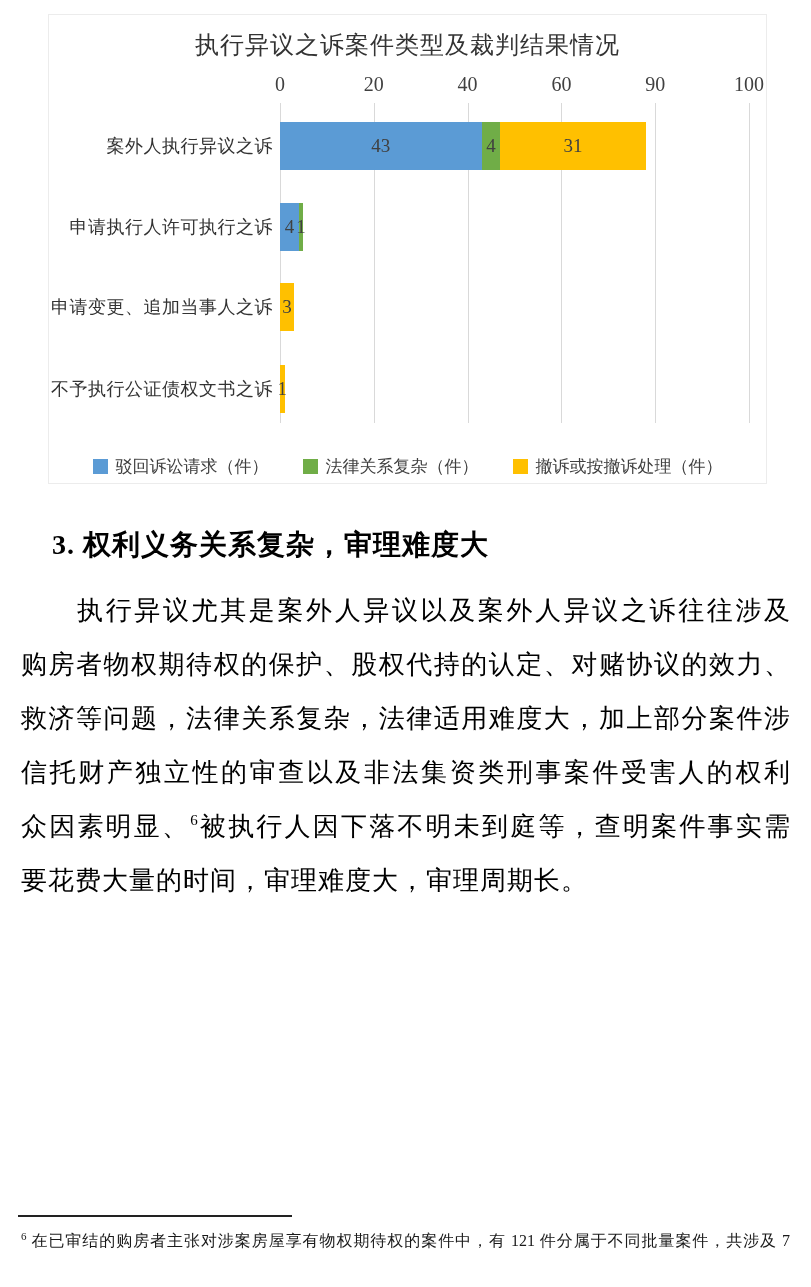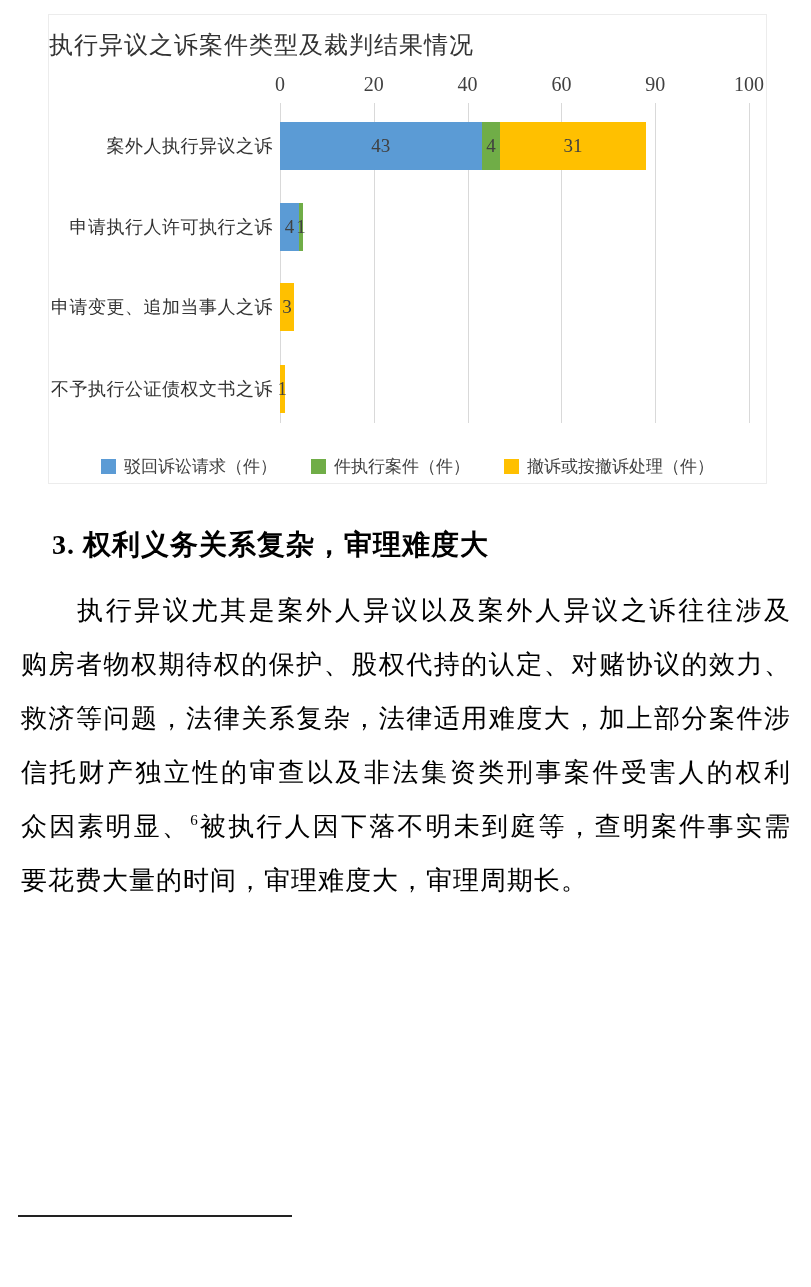--- a/index.html
+++ b/index.html
@@ -6,21 +6,21 @@
   .page{
     position:relative;width:811px;height:1287px;background:#ffffff;
     font-family:"Liberation Serif", serif;color:#000;overflow:hidden;
   }
   
   .chart-box{
     position:absolute;left:48px;top:14px;width:719px;height:470px;
     border:1px solid #ececec;background:#fff;box-sizing:border-box;
   }
   .chart-title{
-    position:absolute;left:0;top:14px;width:100%;
+    position:absolute;left:0;top:14px;width:100%;text-align:center;
     font-size:24px;color:#333;letter-spacing:1px;white-space:nowrap;
   }
   .chart-plot{position:absolute;left:0;top:0;width:100%;height:100%;}
   .gridline{position:absolute;width:1px;background:#d9d9d9;}
   .x-axis-labels .tick{
     position:absolute;top:58px;transform:translateX(-50%);
     font-size:20px;color:#404040;
   }
   .category-labels .cat{
     position:absolute;left:0;width:224px;height:48px;
@@ -105,21 +105,21 @@
         <div class="cat" style="top: 268px;">申请变更、追加当事人之诉</div>
         <div class="cat" style="top: 350px;">不予执行公证债权文书之诉</div>
       </div>
     <div class="chart-legend">
         <div class="legend-item">
           <span class="swatch" style="background: rgb(91, 155, 213);"></span>
           <span>驳回诉讼请求（件）</span>
         </div>
         <div class="legend-item">
           <span class="swatch" style="background: rgb(112, 173, 71);"></span>
-          <span>件执行案件（件）</span>
+          <span>法律关系复杂（件）</span>
         </div>
         <div class="legend-item">
           <span class="swatch" style="background: rgb(255, 192, 0);"></span>
           <span>撤诉或按撤诉处理（件）</span>
         </div>
       </div>
   </div>
 
   <div class="section-heading">3. 权利义务关系复杂，审理难度大</div>
 
@@ -127,15 +127,16 @@
     <div class="pline indent">执行异议尤其是案外人异议以及案外人异议之诉往往涉及</div>
     <div class="pline">购房者物权期待权的保护、股权代持的认定、对赌协议的效力、</div>
     <div class="pline">救济等问题，法律关系复杂，法律适用难度大，加上部分案件涉</div>
     <div class="pline">信托财产独立性的审查以及非法集资类刑事案件受害人的权利</div>
     <div class="pline"><span>众因素明显、</span><sup>6</sup><span>被执行人因下落不明未到庭等，查明案件事实需</span></div>
     <div class="pline lastline">要花费大量的时间，审理难度大，审理周期长。</div>
   </div>
 
   <div class="footnote-rule"></div>
   <div class="footnote">
+    <div class="fline1"><sup>6</sup> <span>在已审结的购房者主张对涉案房屋享有物权期待权的案件中，有 121 件分属于不同批量案件，共涉及 7</span></div>
   </div>
 
 </div>
 
 </body></html>

